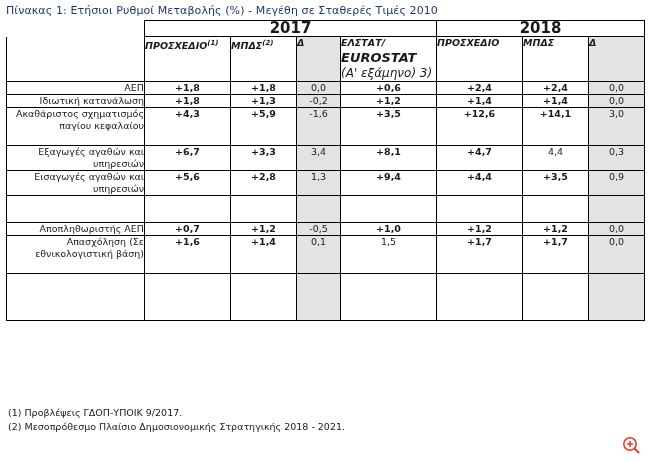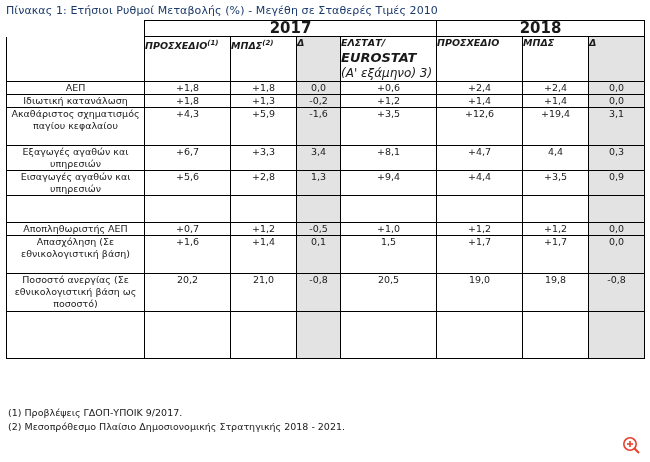--- a/index.html
+++ b/index.html
@@ -53,33 +53,33 @@
   .hcell sup{font-size:7px;font-weight:bold;}
   .hcell .sub{
     display:block;font-weight:normal;font-size:12px;margin-top:3px;
   }
   .hcell .sub2{
     display:block;font-weight:bold;font-size:13px;margin-top:3px;
   }
 
   
   .rowlabel{
-    text-align:center;
+    text-align:right;
     padding:4px 3px 4px 4px;
     font-size:9.5px;
     line-height:12px;
   }
   .num{
     text-align:center;
     font-size:9.5px;
     padding:4px 2px;
     line-height:12px;
     white-space:nowrap;
   }
-  .b{font-weight:normal;}
+  .b{font-weight:bold;}
   .shade{background:#e3e3e3;}
   .tall{height:38px;}
 
   
   .blank td{height:26px;}
   .bottomblank td{height:46px;border-left:1px solid #000;border-right:1px solid #000;}
 
   .notes{
     position:absolute;left:8px;top:406px;
     font-size:9.5px;line-height:14px;
@@ -160,22 +160,22 @@
       </tr>
 
 
       <tr class="tall">
         <td class="rowlabel">Ακαθάριστος σχηματισμός παγίου κεφαλαίου</td>
         <td class="num b">+4,3</td>
         <td class="num b">+5,9</td>
         <td class="num shade">-1,6</td>
         <td class="num b">+3,5</td>
         <td class="num b">+12,6</td>
-        <td class="num b">+19,4</td>
-        <td class="num shade">3,1</td>
+        <td class="num b">+14,1</td>
+        <td class="num shade">3,0</td>
       </tr>
 
       <tr>
         <td class="rowlabel">Εξαγωγές αγαθών και υπηρεσιών</td>
         <td class="num b">+6,7</td>
         <td class="num b">+3,3</td>
         <td class="num shade">3,4</td>
         <td class="num b">+8,1</td>
         <td class="num b">+4,7</td>
         <td class="num">4,4</td>
@@ -219,30 +219,20 @@
         <td class="rowlabel">Απασχόληση (Σε εθνικολογιστική βάση)</td>
         <td class="num b">+1,6</td>
         <td class="num b">+1,4</td>
         <td class="num shade">0,1</td>
         <td class="num">1,5</td>
         <td class="num b">+1,7</td>
         <td class="num b">+1,7</td>
         <td class="num shade">0,0</td>
       </tr>
 
-      <tr class="tall">
-        <td class="rowlabel">Ποσοστό ανεργίας (Σε εθνικολογιστική βάση ως ποσοστό)</td>
-        <td class="num b">20,2</td>
-        <td class="num">21,0</td>
-        <td class="num shade">-0,8</td>
-        <td class="num">20,5</td>
-        <td class="num b">19,0</td>
-        <td class="num">19,8</td>
-        <td class="num shade">-0,8</td>
-      </tr>
 
       <tr class="bottomblank">
         <td></td>
         <td></td>
         <td></td>
         <td class="shade"></td>
         <td></td>
         <td></td>
         <td></td>
         <td class="shade"></td>

